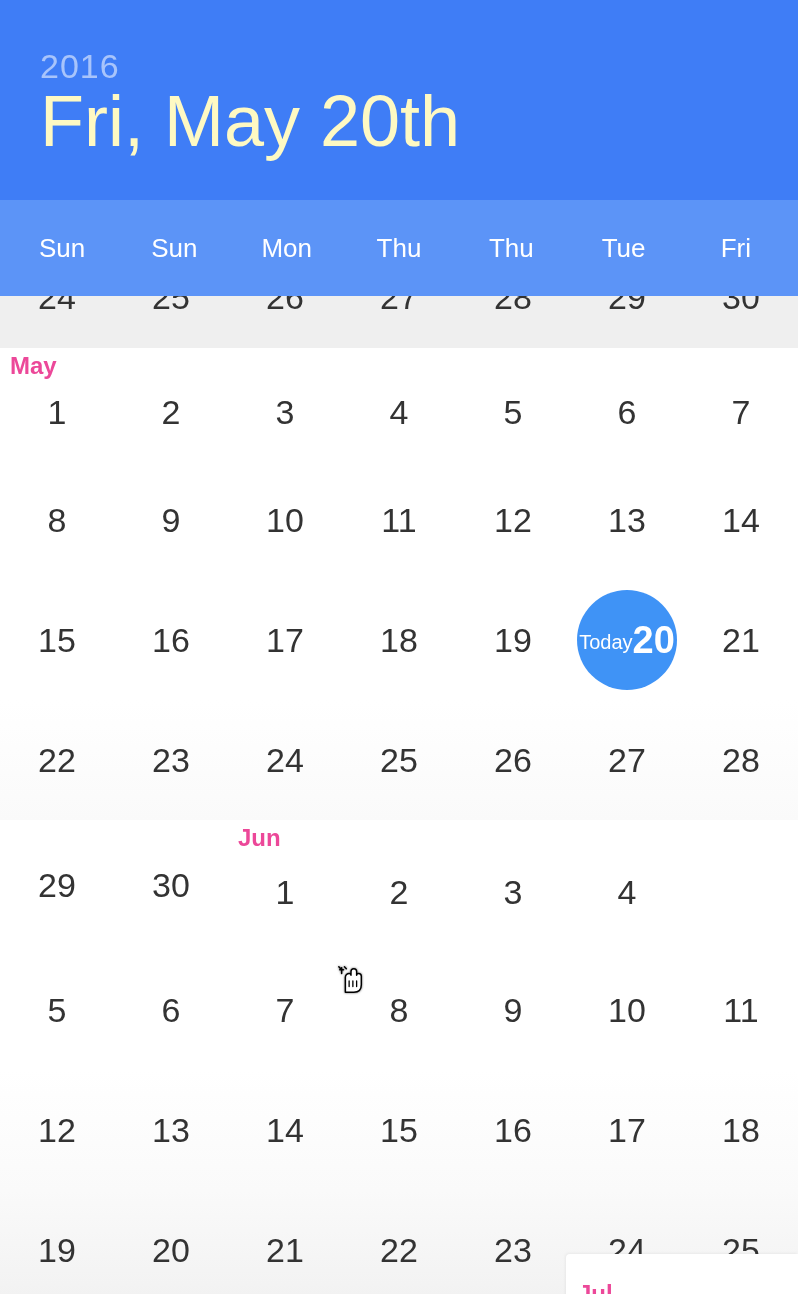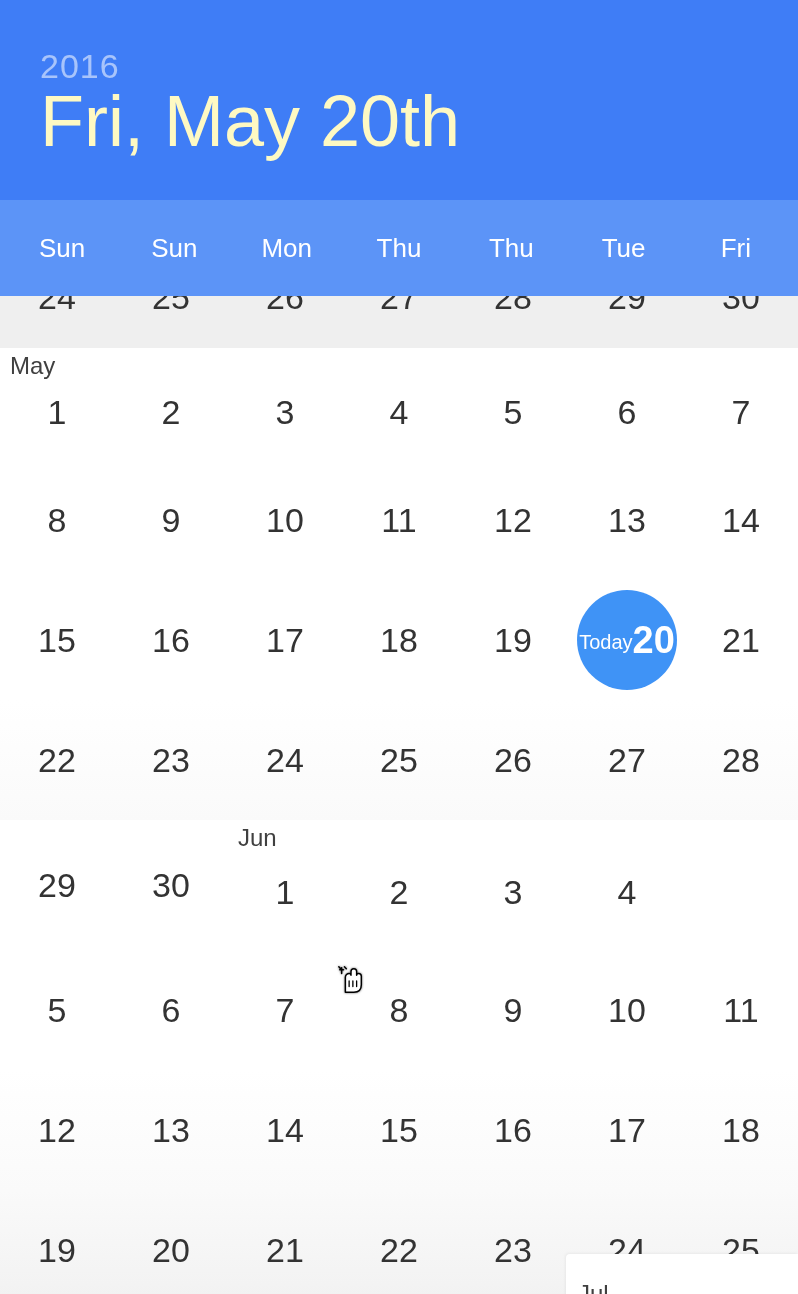--- a/index.html
+++ b/index.html
@@ -52,22 +52,22 @@
     display:flex; align-items:center; justify-content:center;
     font-weight:400;
   }
   .row.clipped-top .cell { align-items: flex-start; padding-top: -10px;}
   .row.clipped-top .cell .num{ transform: translateY(-18px);}
   .month-label {
     position: absolute;
     top: 4px;
     left: 10px;
     font-size: 24px;
-    color: #404040;
-    font-weight:400;
+    color: #ec4899;
+    font-weight:700;
   }
   .today-wrap {
     width: 100px; height: 100px;
     border-radius: 50%;
     background: #3F93F6;
     display:flex; flex-direction:row; align-items:center; justify-content:center;
     color:#fff;
   }
   .today-label { font-size: 20px; font-weight:400; margin-bottom:-4px;}
   .today-num { font-size: 38px; font-weight:600; }

